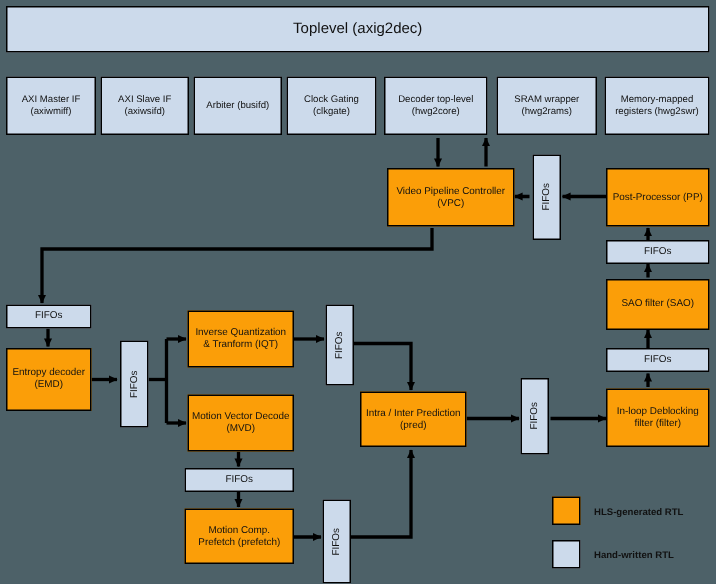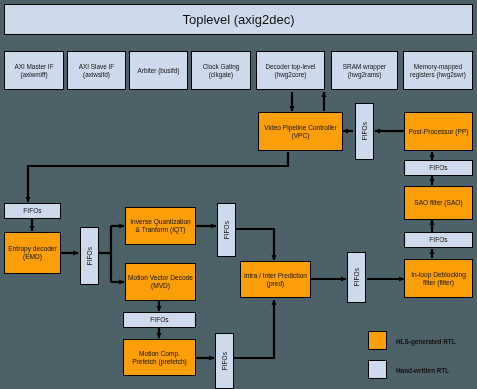--- a/index.html
+++ b/index.html
@@ -20,21 +20,21 @@
     display:flex;align-items:center;justify-content:center;
     text-align:center;
     line-height:1.18;
     color:#111;
     overflow:hidden;
   }
   .hand{background:#ccdaeb;}
   .hls{background:#fb9e08;}
   .box span{display:block;padding:0 2px;}
 
-  .t-top{font-size:13px;}
+  .t-top{font-size:10px;}
   .t-mod{font-size:6.4px;}
   .t-fifo{font-size:6.6px;}
   .t-blk{font-size:6.6px;}
 
   .vert{writing-mode:vertical-rl;}
   .vert span{transform:rotate(180deg);white-space:nowrap;}
 
   .legend{position:absolute;}
   .legend-sw{
     position:absolute;width:19px;height:19px;

